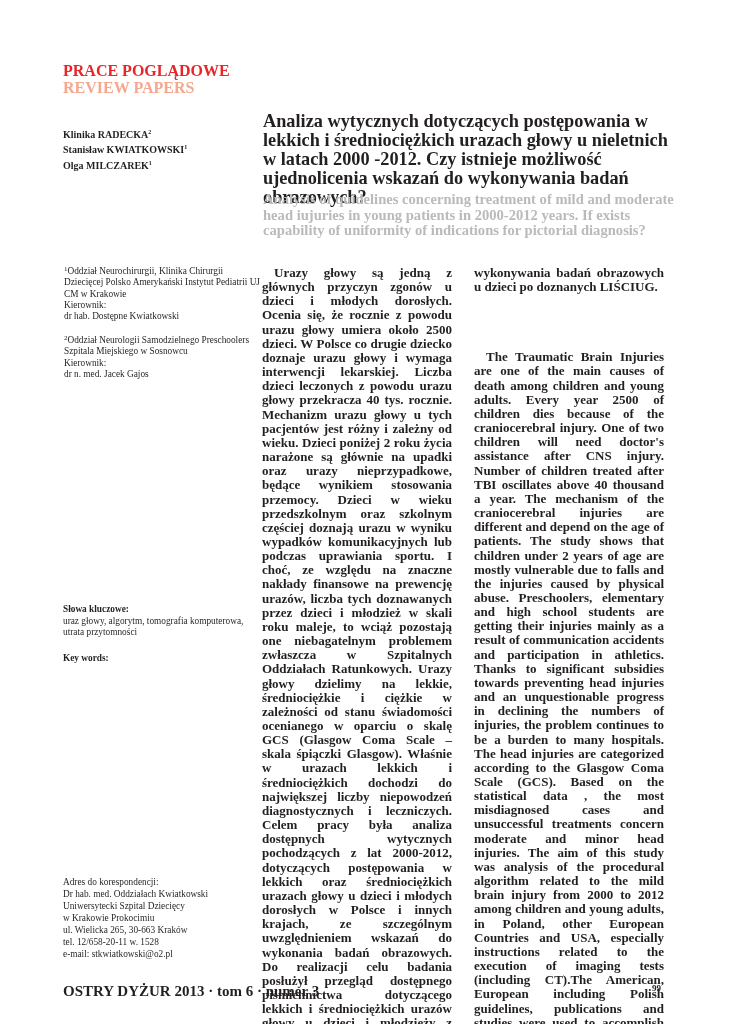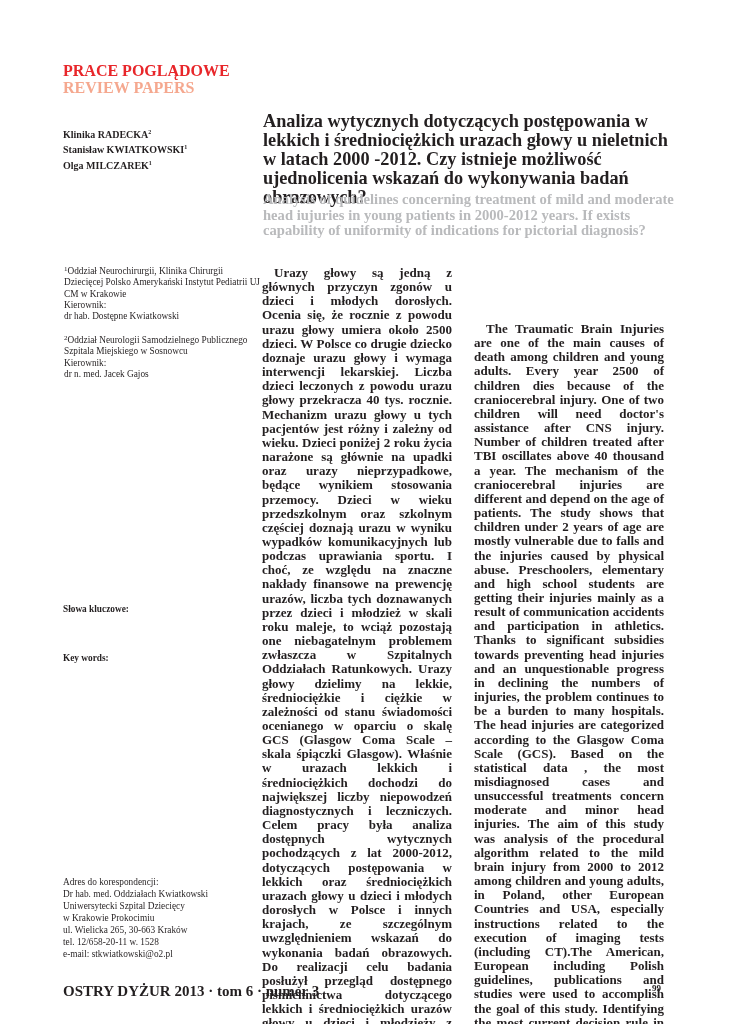--- a/index.html
+++ b/index.html
@@ -42,44 +42,46 @@
 
 <div class="title-pl">Analiza wytycznych dotyczących postępowania w lekkich i średniociężkich urazach głowy u nieletnich w latach 2000 -2012.  Czy istnieje możliwość ujednolicenia wskazań do wykonywania badań obrazowych?</div>
 <div class="title-en">Analysis of quidelines concerning treatment of mild and moderate head iujuries in young patients in 2000-2012 years. If exists capability of uniformity of indications for pictorial diagnosis?</div>
 
 <div class="aff aff1">
   <sup>1</sup><span>Oddział Neurochirurgii, Klinika Chirurgii Dziecięcej  Polsko  Amerykański  Instytut Pediatrii  UJ CM w Krakowie</span><br>
   <span>Kierownik:</span><br>
   <span>dr hab. Dostępne Kwiatkowski</span>
 </div>
 <div class="aff aff2">
-  <sup>2</sup><span>Oddział Neurologii Samodzielnego Publicznego Szpitala Miejskiego w Sosnowcu</span><br>
+  <sup>2</sup><span>Oddział Neurologii Samodzielnego Preschoolers Szpitala Miejskiego w Sosnowcu</span><br>
   <span>Kierownik:</span><br>
   <span>dr n. med. Jacek Gajos</span>
 </div>
 
 <div class="kw kw1">
   <div class="lbl">Słowa kluczowe:</div>
+  <div>uraz głowy, algorytm, tomografia komputerowa, utrata przytomności</div>
 </div>
 <div class="kw kw2">
   <div class="lbl">Key words:</div>
 </div>
 
 <div class="addr">
   <div>Adres do korespondencji:</div>
   <div>Dr hab. med. Oddziałach Kwiatkowski</div>
   <div>Uniwersytecki Szpital Dziecięcy</div>
   <div>w Krakowie Prokocimiu</div>
   <div>ul. Wielicka 265,   30-663 Kraków</div>
   <div>tel. 12/658-20-11 w. 1528</div>
   <div>e-mail: stkwiatkowski@o2.pl</div>
 </div>
 
 <div class="col col-mid">
   <p>Urazy głowy są jedną z głównych przyczyn zgonów u dzieci i młodych dorosłych. Ocenia się, że rocznie z powodu urazu głowy umiera około 2500 dzieci. W Polsce co drugie dziecko doznaje urazu głowy i wymaga interwencji lekarskiej.  Liczba dzieci leczonych z powodu urazu głowy przekracza 40 tys. rocznie. Mechanizm urazu głowy u tych pacjentów jest różny i zależny od wieku. Dzieci poniżej 2 roku życia narażone są głównie na upadki oraz urazy nieprzypadkowe, będące wynikiem stosowania przemocy. Dzieci w wieku przedszkolnym oraz szkolnym częściej doznają urazu w wyniku wypadków komunikacyjnych lub podczas uprawiania sportu. I choć, ze względu na znaczne nakłady finansowe na prewencję urazów, liczba tych doznawanych przez dzieci i młodzież w skali roku maleje, to wciąż pozostają one niebagatelnym problemem zwłaszcza w Szpitalnych Oddziałach Ratunkowych. Urazy głowy dzielimy na lekkie, średniociężkie i ciężkie w zależności od stanu świadomości ocenianego w oparciu o skalę GCS (Glasgow Coma Scale – skala śpiączki Glasgow). Właśnie w urazach lekkich i średniociężkich dochodzi do największej liczby niepowodzeń diagnostycznych i leczniczych. Celem pracy była analiza dostępnych wytycznych pochodzących z lat 2000-2012, dotyczących postępowania w lekkich oraz średniociężkich urazach głowy u dzieci i młodych dorosłych w Polsce i innych krajach, ze szczególnym uwzględnieniem wskazań do wykonania badań obrazowych. Do realizacji celu badania posłużył przegląd dostępnego piśmiennictwa dotyczącego lekkich i średniociężkich urazów głowy u dzieci i młodzieży z uwzględnieniem wytycznych amerykańskich oraz europejskich, w tym polskich. Wyselekcjonowanie najbardziej aktualnego schematu postępowania w LIŚCIUG (lekkie i średnio ciężkie urazy głowy) u dzieci i młodzieży wydaje się być konieczne dla właściwego postępowania z nieletnimi pacjentami w SOR i Izbach Przyjęć. Dostępne w piśmiennictwie badania zawierają szereg nieaktualnych wskazań do</p>
 </div>
 
 <div class="col col-right">
+  <p class="p1">wykonywania badań obrazowych u dzieci po doznanych LIŚCIUG.</p>
   <p class="p2">The Traumatic Brain Injuries are one of the main causes of death among children and young adults. Every year 2500 of children dies because of the craniocerebral injury. One of two children will need doctor's assistance after CNS injury.  Number of children treated after TBI oscillates  above 40 thousand a year. The mechanism of the craniocerebral injuries are different and depend on the age of patients.  The study shows that children under 2 years of age are mostly vulnerable due to falls and the injuries caused by physical abuse. Preschoolers, elementary and  high school students are getting their injuries mainly as a result of communication accidents and participation in athletics. Thanks to significant subsidies towards preventing head injuries and an unquestionable progress in declining  the numbers of injuries, the  problem continues to  be a burden  to many hospitals. The head injuries are categorized according to the Glasgow Coma Scale (GCS). Based on the statistical data , the most  misdiagnosed  cases and unsuccessful treatments concern moderate and minor  head injuries. The aim of this study was analysis of the procedural algorithm related to the mild brain injury from 2000 to 2012  among children and young adults, in Poland, other European Countries and USA, especially instructions related to the execution of imaging tests (including CT).The  American, European including Polish guidelines, publications and studies were used to accomplish the goal of this study. Identifying   the most current decision rule in minor head injuries in children and young adults seems essential in improving the medical management in emergency departments. The existing publications concerning imaging tests contain guidelines, that seem to be outdated.</p>
 </div>
 
 <div class="footer">OSTRY DYŻUR 2013 · tom 6 · numer 3</div>
 <div class="page-num">99</div>
 
 </body></html>

